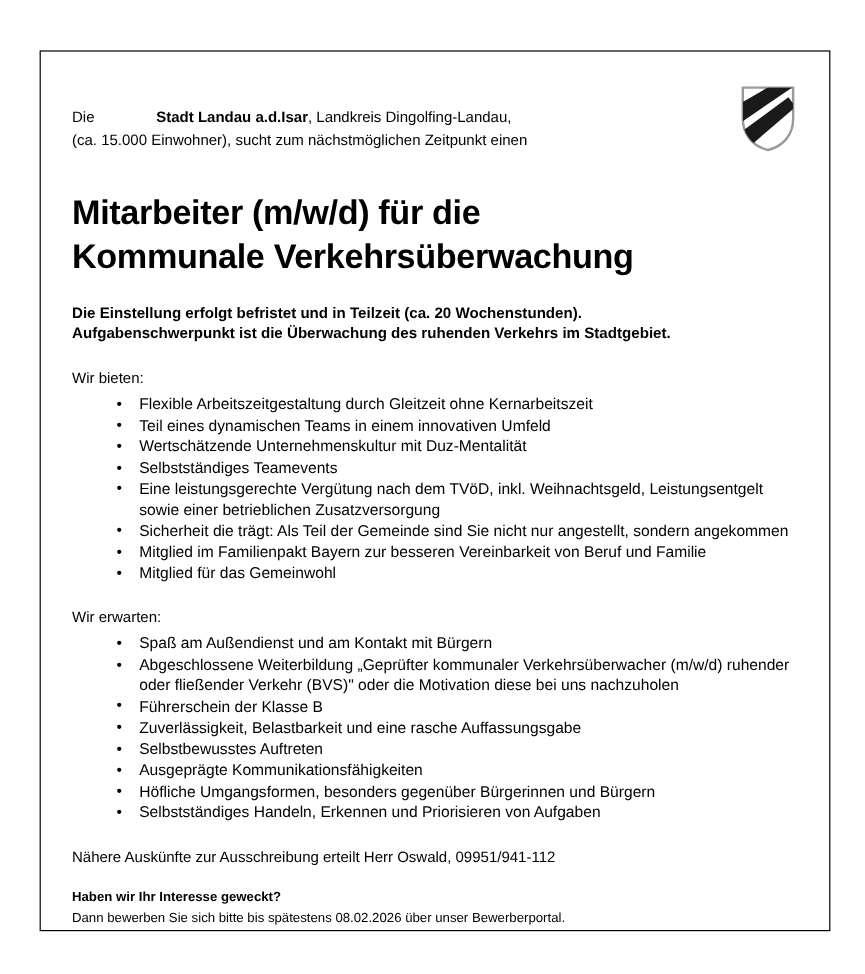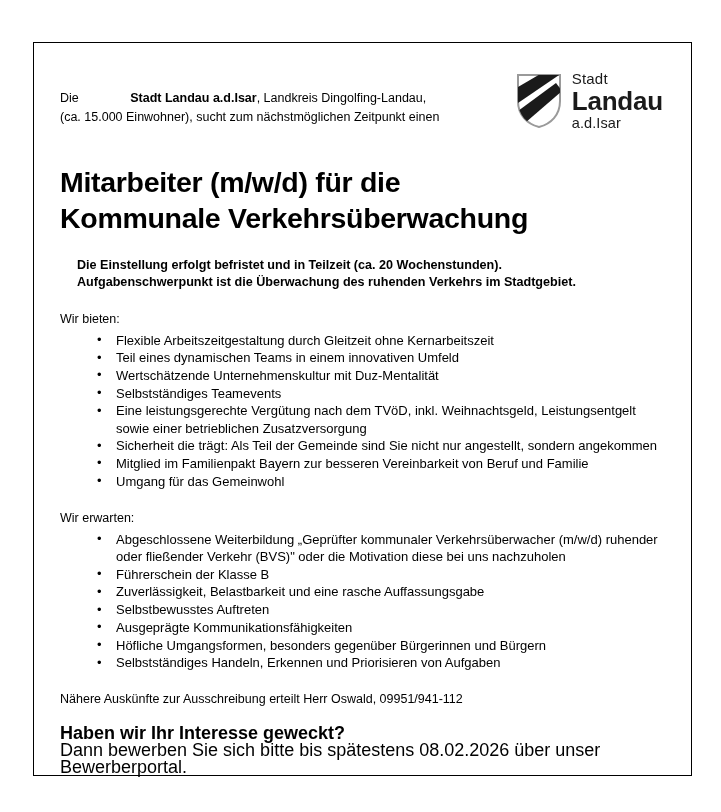--- a/index.html
+++ b/index.html
@@ -94,21 +94,21 @@
   }
   .title-line { display: block; }
 
   
   .lead {
     margin-top: 21px;
     font-size: 12.6px;
     font-weight: bold;
     line-height: 17px;
   }
-  .lead-line { display: block; margin-left: 17px; }
+  .lead-line { display: block; }
 
   
   .section { margin-top: 20px; }
   .section-heading {
     font-size: 12.5px;
     line-height: 17px;
     margin-bottom: 4px;
   }
   ul.bullets {
     margin: 0;
@@ -131,21 +131,21 @@
   }
 
   
   .contact {
     margin-top: 20px;
     font-size: 12.5px;
     line-height: 17px;
   }
   .closing {
     margin-top: 17px;
-    font-size: 18px;
+    font-size: 11px;
     line-height: 17px;
   }
   .closing .q {
     font-weight: bold;
     display: block;
   }
   .closing .a { display: block; }
 </style>
 </head>
 <body>
@@ -165,25 +165,20 @@
             <clipPath id="shieldClip">
               <path d="M2,2 L44,2 L44,28 C44,42 35,51 23,54 C11,51 2,42 2,28 Z"></path>
             </clipPath>
           </defs>
           <path d="M2,2 L44,2 L44,28 C44,42 35,51 23,54 C11,51 2,42 2,28 Z" fill="#ffffff" stroke="#9a9a9a" stroke-width="2"></path>
           <g clip-path="url(#shieldClip)">
             <polygon points="2,14 26,0 46,0 2,30" fill="#1a1a1a"></polygon>
             <polygon points="2,38 40,10 46,18 2,56" fill="#1a1a1a"></polygon>
           </g>
         </svg>
-        <div class="logo-text">
-          <span class="logo-stadt">Stadt</span>
-          <span class="logo-landau">Landau</span>
-          <span class="logo-adisar">a.d.Isar</span>
-        </div>
       </div>
     </div>
 
     <h1 class="title">
       <span class="title-line">Mitarbeiter (m/w/d) für die</span>
       <span class="title-line">Kommunale Verkehrsüberwachung</span>
     </h1>
 
     <div class="lead">
       <span class="lead-line">Die Einstellung erfolgt befristet und in Teilzeit (ca. 20 Wochenstunden).</span>
@@ -193,27 +188,28 @@
     <div class="section">
       <div class="section-heading">Wir bieten:</div>
       <ul class="bullets">
         <li>Flexible Arbeitszeitgestaltung durch Gleitzeit ohne Kernarbeitszeit</li>
         <li>Teil eines dynamischen Teams in einem innovativen Umfeld</li>
         <li>Wertschätzende Unternehmenskultur mit Duz-Mentalität</li>
         <li>Selbstständiges Teamevents</li>
         <li>Eine leistungsgerechte Vergütung nach dem TVöD, inkl. Weihnachtsgeld, Leistungsentgelt sowie einer betrieblichen Zusatzversorgung</li>
         <li>Sicherheit die trägt: Als Teil der Gemeinde sind Sie nicht nur angestellt, sondern angekommen</li>
         <li>Mitglied im Familienpakt Bayern zur besseren Vereinbarkeit von Beruf und Familie</li>
-        <li>Umgang für das Gemeinwohl</li>
+        <li>Mitglied für das Gemeinwohl</li>
       </ul>
     </div>
 
     <div class="section">
       <div class="section-heading">Wir erwarten:</div>
       <ul class="bullets">
+        <li>Spaß am Außendienst und am Kontakt mit Bürgern</li>
         <li>Abgeschlossene Weiterbildung „Geprüfter kommunaler Verkehrsüberwacher (m/w/d) ruhender oder fließender Verkehr (BVS)" oder die Motivation diese bei uns nachzuholen</li>
         <li>Führerschein der Klasse B</li>
         <li>Zuverlässigkeit, Belastbarkeit und eine rasche Auffassungsgabe</li>
         <li>Selbstbewusstes Auftreten</li>
         <li>Ausgeprägte Kommunikationsfähigkeiten</li>
         <li>Höfliche Umgangsformen, besonders gegenüber Bürgerinnen und Bürgern</li>
         <li>Selbstständiges Handeln, Erkennen und Priorisieren von Aufgaben</li>
       </ul>
     </div>
 

